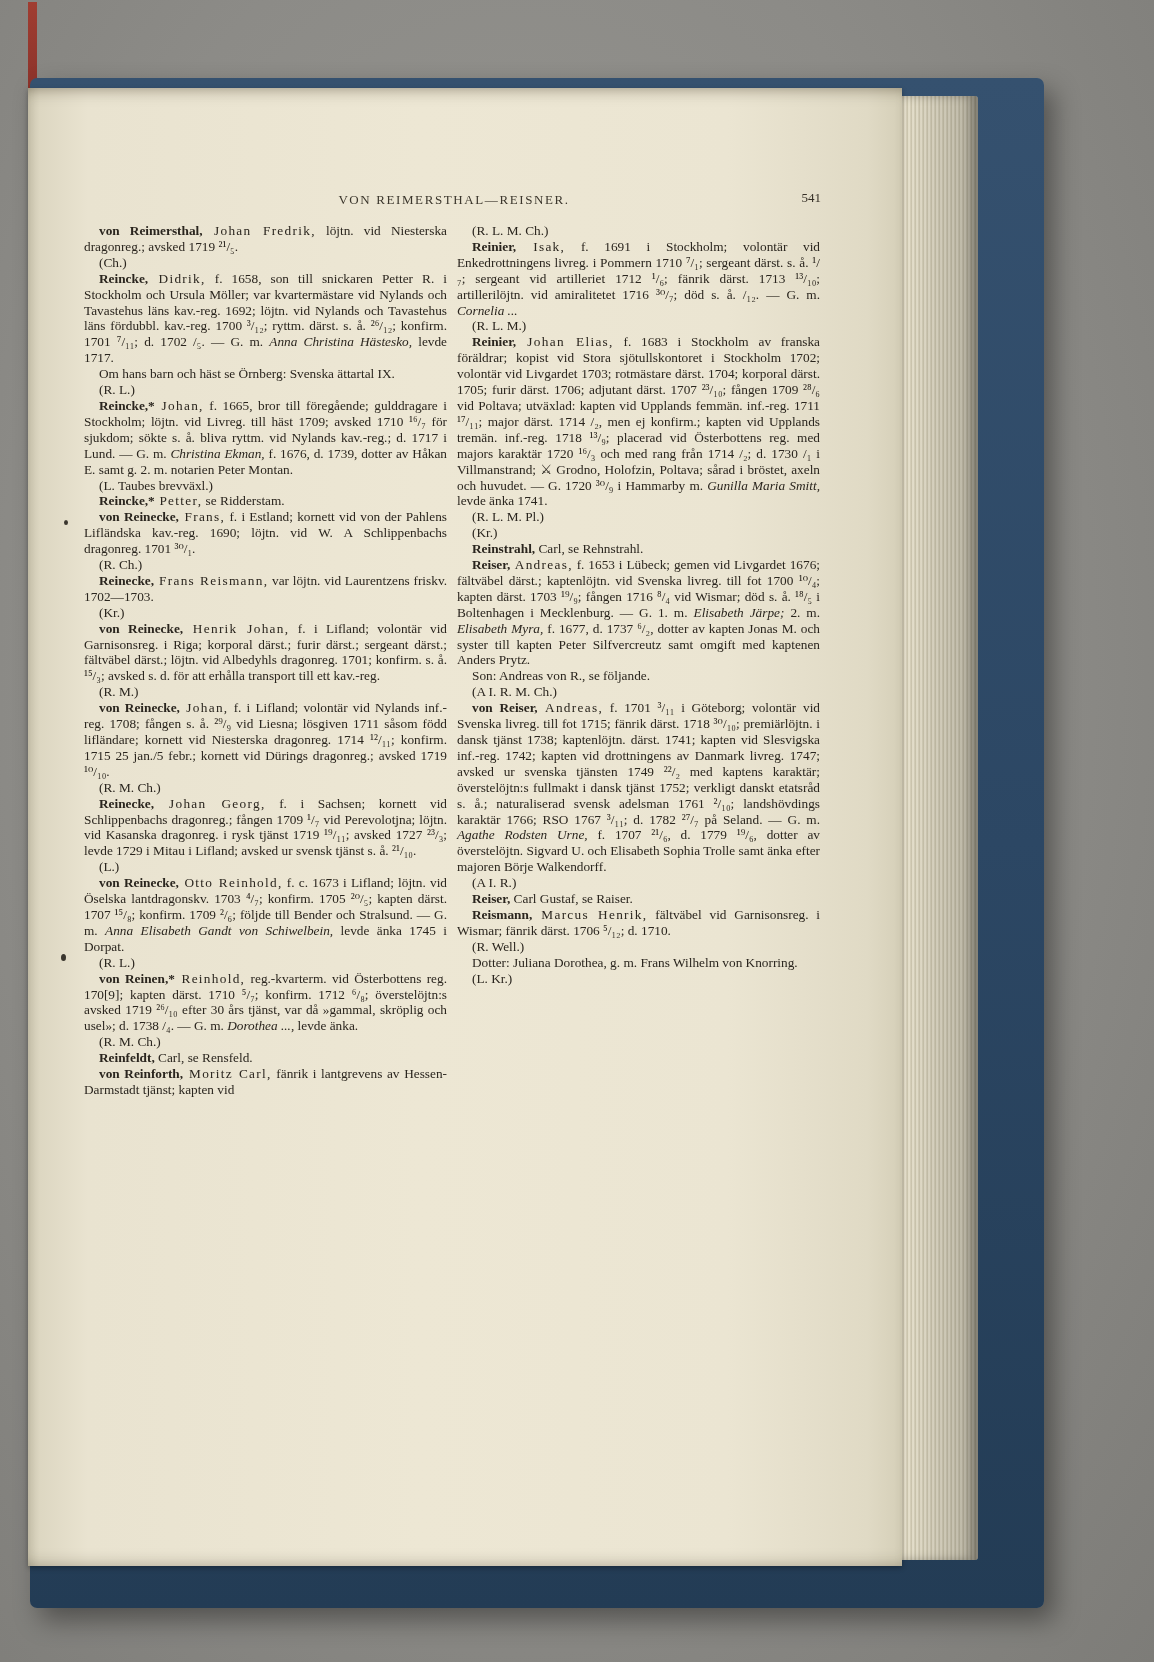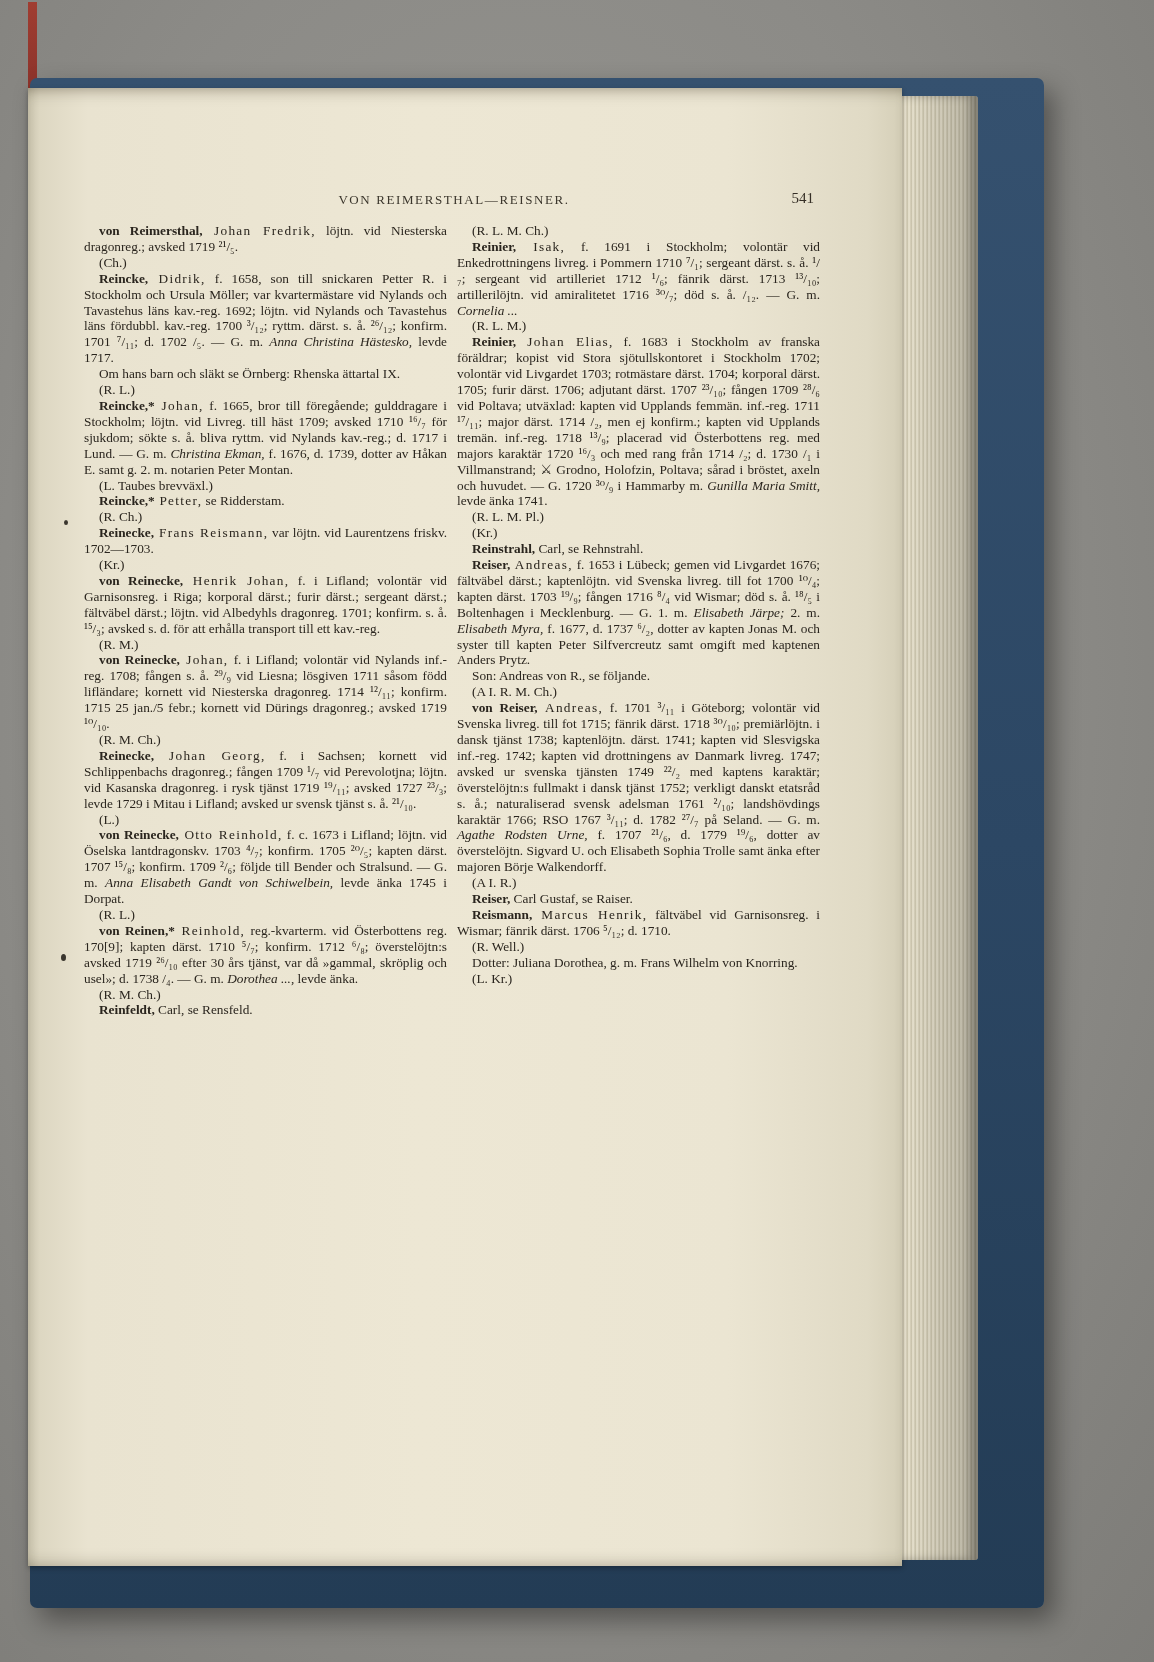--- a/index.html
+++ b/index.html
@@ -43,21 +43,21 @@
   }
   .speck{position:absolute;background:#3a362e;border-radius:50%;}
   .speck.s1{left:36px;top:432px;width:4px;height:5px;}
   .speck.s2{left:33px;top:866px;width:5px;height:7px;}
   .text-block{position:absolute;left:56px;top:104px;width:740px;color:#2a251e;}
   .running-head{position:relative;height:18px;}
   .head-title{
     position:absolute;left:50%;transform:translateX(-50%);
     font-size:13px;letter-spacing:1.6px;white-space:nowrap;color:#3b362c;
   }
-  .page-number{position:absolute;right:10px;top:-2px;font-size:15px;color:#352f26;}
+  .page-number{position:absolute;right:3px;top:-2px;font-size:13px;color:#352f26;}
   .columns{display:flex;gap:10px;margin-top:13px;}
   .column{width:363px;}
   .para{
     margin:0;text-indent:15px;text-align:justify;
     font-size:13.3px;line-height:15.9px;color:#2a251e;
   }
   .para.no-indent{text-indent:0;}
   .seg-b{font-weight:700;}
   .seg-i{font-style:italic;}
   .seg-sp{letter-spacing:1.3px;}
@@ -76,39 +76,41 @@
     <div class="text-block">
       <div class="running-head">
         <span class="head-title">VON REIMERSTHAL—REISNER.</span>
         <span class="page-number">541</span>
       </div>
       <div class="columns">
         <div class="column" id="col-left">
             <p class="para"><span class="seg-b">von Reimersthal,</span><span class="seg-sp"> Johan Fredrik,</span><span class="seg-n"> löjtn. vid Niesterska dragonreg.; avsked 1719 ²¹/₅.</span></p>
             <p class="para"><span class="seg-n">(Ch.)</span></p>
             <p class="para"><span class="seg-b">Reincke,</span><span class="seg-sp"> Didrik,</span><span class="seg-n"> f. 1658, son till snickaren Petter R. i Stockholm och Ursula Möller; var kvartermästare vid Nylands och Tavastehus läns kav.-reg. 1692; löjtn. vid Nylands och Tavastehus läns fördubbl. kav.-reg. 1700 ³/₁₂; ryttm. därst. s. å. ²⁶/₁₂; konfirm. 1701 ⁷/₁₁; d. 1702 /₅. — G. m. </span><span class="seg-i">Anna Christina Hästesko,</span><span class="seg-n"> levde 1717.</span></p>
-            <p class="para"><span class="seg-n">Om hans barn och släkt se Örnberg: Rhenska ättartal IX.</span></p>
+            <p class="para"><span class="seg-n">Om hans barn och häst se Örnberg: Svenska ättartal IX.</span></p>
             <p class="para"><span class="seg-n">(R. L.)</span></p>
             <p class="para"><span class="seg-b">Reincke,*</span><span class="seg-sp"> Johan,</span><span class="seg-n"> f. 1665, bror till föregående; gulddragare i Stockholm; löjtn. vid Livreg. till häst 1709; avsked 1710 ¹⁶/₇ för sjukdom; sökte s. å. bliva ryttm. vid Nylands kav.-reg.; d. 1717 i Lund. — G. m. </span><span class="seg-i">Christina Ekman,</span><span class="seg-n"> f. 1676, d. 1739, dotter av Håkan E. samt g. 2. m. notarien Peter Montan.</span></p>
             <p class="para"><span class="seg-n">(L. Taubes brevväxl.)</span></p>
             <p class="para"><span class="seg-b">Reincke,*</span><span class="seg-sp"> Petter,</span><span class="seg-n"> se Ridderstam.</span></p>
+            <p class="para"><span class="seg-b">von Reinecke,</span><span class="seg-sp"> Frans,</span><span class="seg-n"> f. i Estland; kornett vid von der Pahlens Lifländska kav.-reg. 1690; löjtn. vid W. A Schlippenbachs dragonreg. 1701 ³⁰/₁.</span></p>
             <p class="para"><span class="seg-n">(R. Ch.)</span></p>
             <p class="para"><span class="seg-b">Reinecke,</span><span class="seg-sp"> Frans Reismann,</span><span class="seg-n"> var löjtn. vid Laurentzens friskv. 1702—1703.</span></p>
             <p class="para"><span class="seg-n">(Kr.)</span></p>
             <p class="para"><span class="seg-b">von Reinecke,</span><span class="seg-sp"> Henrik Johan,</span><span class="seg-n"> f. i Lifland; volontär vid Garnisonsreg. i Riga; korporal därst.; furir därst.; sergeant därst.; fältväbel därst.; löjtn. vid Albedyhls dragonreg. 1701; konfirm. s. å. ¹⁵/₃; avsked s. d. för att erhålla transport till ett kav.-reg.</span></p>
             <p class="para"><span class="seg-n">(R. M.)</span></p>
             <p class="para"><span class="seg-b">von Reinecke,</span><span class="seg-sp"> Johan,</span><span class="seg-n"> f. i Lifland; volontär vid Nylands inf.-reg. 1708; fången s. å. ²⁹/₉ vid Liesna; lösgiven 1711 såsom född lifländare; kornett vid Niesterska dragonreg. 1714 ¹²/₁₁; konfirm. 1715 25 jan./5 febr.; kornett vid Dürings dragonreg.; avsked 1719 ¹⁰/₁₀.</span></p>
             <p class="para"><span class="seg-n">(R. M. Ch.)</span></p>
             <p class="para"><span class="seg-b">Reinecke,</span><span class="seg-sp"> Johan Georg,</span><span class="seg-n"> f. i Sachsen; kornett vid Schlippenbachs dragonreg.; fången 1709 ¹/₇ vid Perevolotjna; löjtn. vid Kasanska dragonreg. i rysk tjänst 1719 ¹⁹/₁₁; avsked 1727 ²³/₃; levde 1729 i Mitau i Lifland; avsked ur svensk tjänst s. å. ²¹/₁₀.</span></p>
             <p class="para"><span class="seg-n">(L.)</span></p>
             <p class="para"><span class="seg-b">von Reinecke,</span><span class="seg-sp"> Otto Reinhold,</span><span class="seg-n"> f. c. 1673 i Lifland; löjtn. vid Öselska lantdragonskv. 1703 ⁴/₇; konfirm. 1705 ²⁰/₅; kapten därst. 1707 ¹⁵/₈; konfirm. 1709 ²/₆; följde till Bender och Stralsund. — G. m. </span><span class="seg-i">Anna Elisabeth Gandt von Schiwelbein,</span><span class="seg-n"> levde änka 1745 i Dorpat.</span></p>
             <p class="para"><span class="seg-n">(R. L.)</span></p>
             <p class="para"><span class="seg-b">von Reinen,*</span><span class="seg-sp"> Reinhold,</span><span class="seg-n"> reg.-kvarterm. vid Österbottens reg. 170[9]; kapten därst. 1710 ⁵/₇; konfirm. 1712 ⁶/₈; överstelöjtn:s avsked 1719 ²⁶/₁₀ efter 30 års tjänst, var då »gammal, skröplig och usel»; d. 1738 /₄. — G. m. </span><span class="seg-i">Dorothea ...</span><span class="seg-n">, levde änka.</span></p>
             <p class="para"><span class="seg-n">(R. M. Ch.)</span></p>
             <p class="para"><span class="seg-b">Reinfeldt,</span><span class="seg-n"> Carl, se Rensfeld.</span></p>
+            <p class="para"><span class="seg-b">von Reinforth,</span><span class="seg-sp"> Moritz Carl,</span><span class="seg-n"> fänrik i lantgrevens av Hessen-Darmstadt tjänst; kapten vid</span></p>
           </div>
         <div class="column" id="col-right">
             <p class="para"><span class="seg-n">(R. L. M. Ch.)</span></p>
             <p class="para"><span class="seg-b">Reinier,</span><span class="seg-sp"> Isak,</span><span class="seg-n"> f. 1691 i Stockholm; volontär vid Enkedrottningens livreg. i Pommern 1710 ⁷/₁; sergeant därst. s. å. ¹/₇; sergeant vid artilleriet 1712 ¹/₆; fänrik därst. 1713 ¹³/₁₀; artillerilöjtn. vid amiralitetet 1716 ³⁰/₇; död s. å. /₁₂. — G. m. </span><span class="seg-i">Cornelia ...</span></p>
             <p class="para"><span class="seg-n">(R. L. M.)</span></p>
             <p class="para"><span class="seg-b">Reinier,</span><span class="seg-sp"> Johan Elias,</span><span class="seg-n"> f. 1683 i Stockholm av franska föräldrar; kopist vid Stora sjötullskontoret i Stockholm 1702; volontär vid Livgardet 1703; rotmästare därst. 1704; korporal därst. 1705; furir därst. 1706; adjutant därst. 1707 ²³/₁₀; fången 1709 ²⁸/₆ vid Poltava; utväxlad: kapten vid Upplands femmän. inf.-reg. 1711 ¹⁷/₁₁; major därst. 1714 /₂, men ej konfirm.; kapten vid Upplands tremän. inf.-reg. 1718 ¹³/₉; placerad vid Österbottens reg. med majors karaktär 1720 ¹⁶/₃ och med rang från 1714 /₂; d. 1730 /₁ i Villmanstrand; ⚔ Grodno, Holofzin, Poltava; sårad i bröstet, axeln och huvudet. — G. 1720 ³⁰/₉ i Hammarby m. </span><span class="seg-i">Gunilla Maria Smitt,</span><span class="seg-n"> levde änka 1741.</span></p>
             <p class="para"><span class="seg-n">(R. L. M. Pl.)</span></p>
             <p class="para"><span class="seg-n">(Kr.)</span></p>
             <p class="para"><span class="seg-b">Reinstrahl,</span><span class="seg-n"> Carl, se Rehnstrahl.</span></p>
             <p class="para"><span class="seg-b">Reiser,</span><span class="seg-sp"> Andreas,</span><span class="seg-n"> f. 1653 i Lübeck; gemen vid Livgardet 1676; fältväbel därst.; kaptenlöjtn. vid Svenska livreg. till fot 1700 ¹⁰/₄; kapten därst. 1703 ¹⁹/₉; fången 1716 ⁸/₄ vid Wismar; död s. å. ¹⁸/₅ i Boltenhagen i Mecklenburg. — G. 1. m. </span><span class="seg-i">Elisabeth Järpe;</span><span class="seg-n"> 2. m. </span><span class="seg-i">Elisabeth Myra,</span><span class="seg-n"> f. 1677, d. 1737 ⁶/₂, dotter av kapten Jonas M. och syster till kapten Peter Silfvercreutz samt omgift med kaptenen Anders Prytz.</span></p>

